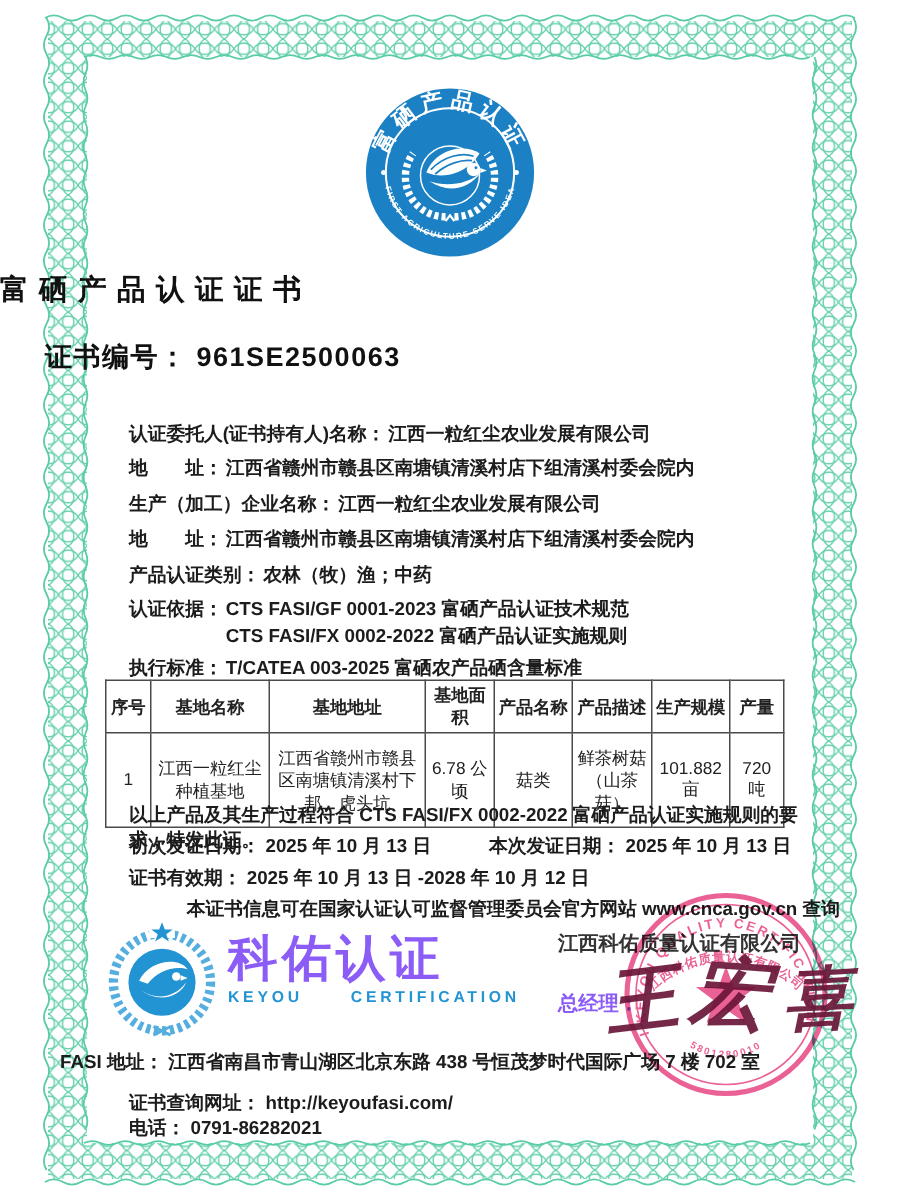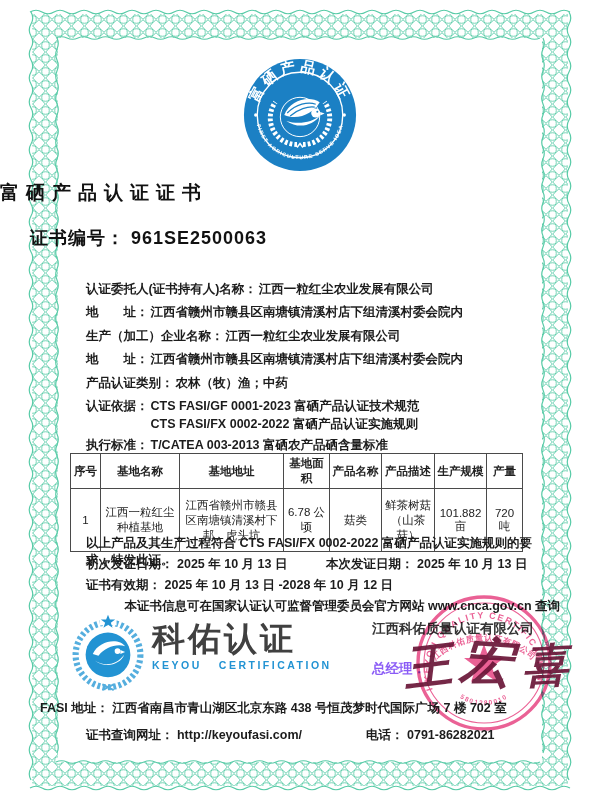--- a/index.html
+++ b/index.html
@@ -30,29 +30,29 @@
   .c4{width:52px;} .c5{width:53px;} .c6{width:52px;} .c7{width:36px;}
   
   .statement{left:86px;top:535px;width:450px;font-size:12.5px;font-weight:700;}
   .dates1{left:86px;top:556px;width:450px;display:flex;font-size:12.5px;font-weight:700;}
   .dates1 .d1{width:240px;}
   .dates2{left:86px;top:577px;width:450px;font-size:12.5px;font-weight:700;}
   .cnca{left:40px;top:598px;width:520px;text-align:right;font-size:12.5px;font-weight:700;}
   
   .keyoulogo{left:68px;top:612px;width:80px;height:80px;}
   .keyoutext{left:152px;top:622px;width:210px;}
-  .keyoucn{font-size:33px;font-weight:700;color:#404040;letter-spacing:3px;line-height:1;}
-  .keyouen{margin-top:4px;display:flex;gap:17px;font-size:10.5px;font-weight:700;color:#2293d3;letter-spacing:2.5px;}
+  .keyoucn{font-size:33px;font-weight:700;color:#8b5cf6;letter-spacing:3px;line-height:1;}
+  .keyouen{margin-top:4px;display:flex;gap:32px;font-size:10.5px;font-weight:700;color:#2293d3;letter-spacing:2.5px;}
   .issuerco{left:372px;top:620px;width:180px;font-size:13.5px;font-weight:700;color:#333;}
   .signerrow{left:372px;top:660px;width:70px;font-size:13.5px;font-weight:700;color:#8b5cf6;}
   .sealwrap{left:413px;top:592px;width:142px;height:142px;mix-blend-mode:multiply;}
   .sigwrap{left:398px;top:620px;width:180px;height:90px;}
   
   .fasiline{left:40px;top:700px;width:520px;text-align:left;font-size:12.5px;font-weight:700;}
-  .queryline{left:86px;top:727px;width:450px;display:flex;font-size:12.5px;font-weight:700;}
+  .queryline{left:86px;top:727px;width:450px;display:flex;font-size:12.5px;font-weight:700;flex-direction:column;}
   .queryline .ql{width:280px;text-align:left;}
 </style>
 </head>
 <body>
 
 <div class="page">
 
   <svg id="frame" viewBox="0 0 600 800">
     <defs>
       <pattern id="gl" width="13" height="13" patternUnits="userSpaceOnUse">
@@ -131,21 +131,21 @@
     </div>
     <div class="fline tight">
       <span class="lab">认证依据：</span>
       <span class="val">
         <div>CTS FASI/GF 0001-2023 富硒产品认证技术规范</div>
         <div class="val2">CTS FASI/FX 0002-2022 富硒产品认证实施规则</div>
       </span>
     </div>
     <div class="fline tight">
       <span class="lab">执行标准：</span>
-      <span class="val">T/CATEA 003-2013 富硒农产品硒含量标准</span>
+      <span class="val">T/CATEA 003-2025 富硒农产品硒含量标准</span>
     </div>
   </div>
 
   <table class="abs rangetable">
     <colgroup>
       <col class="c0">
         <col class="c1">
         <col class="c2">
         <col class="c3">
       <col class="c4">

